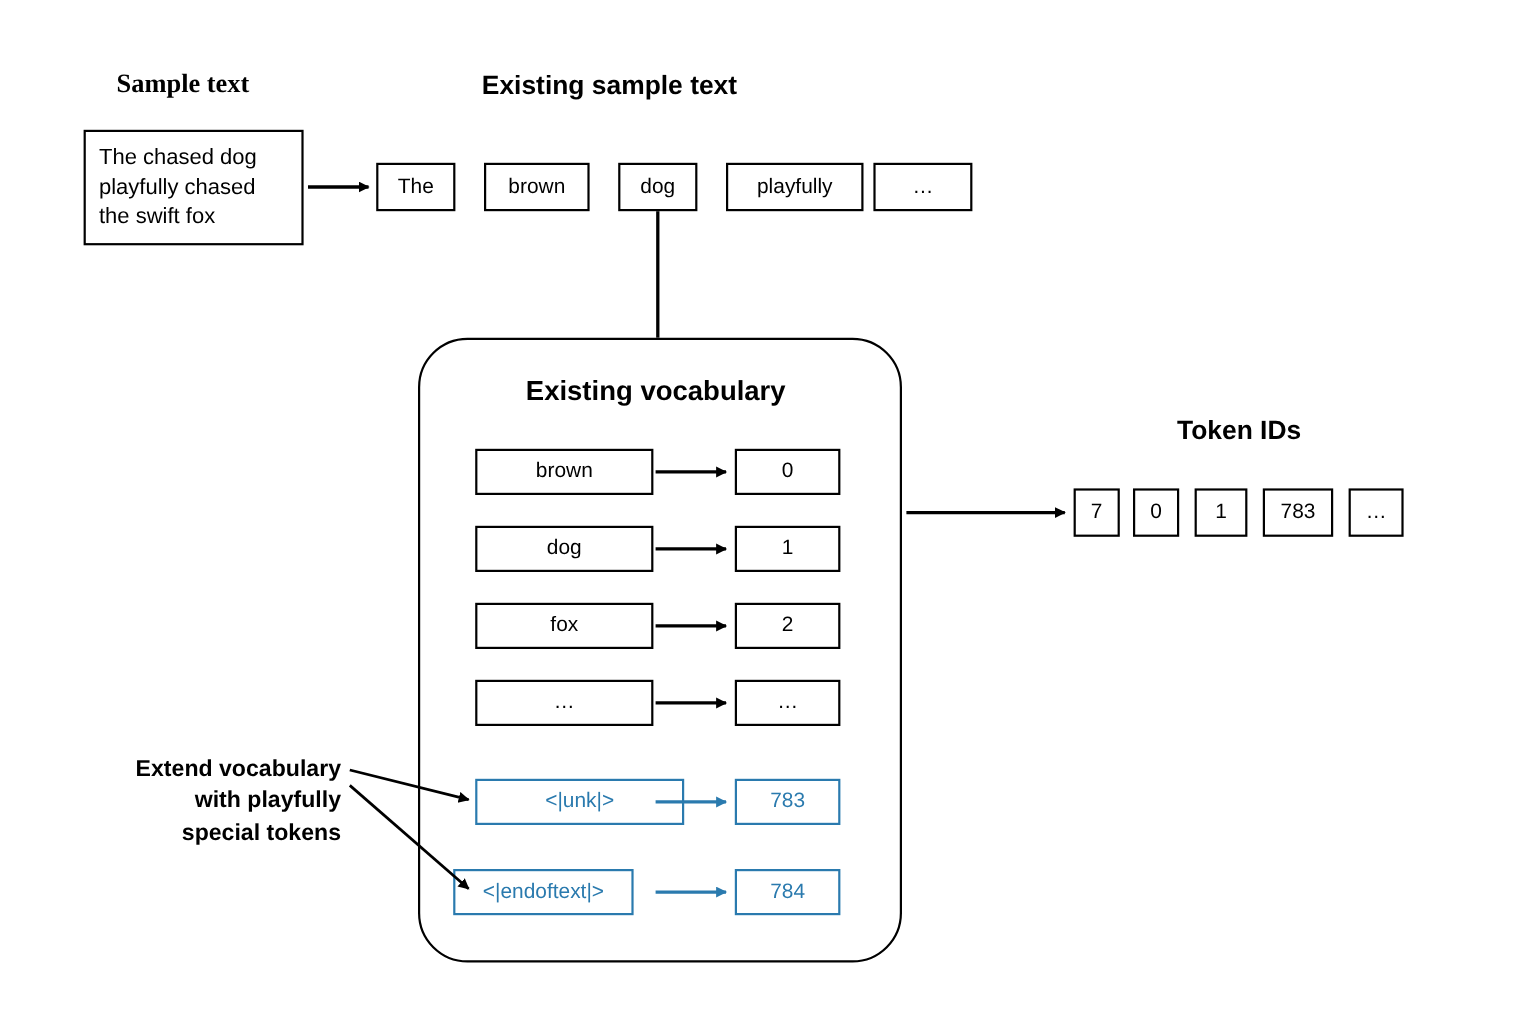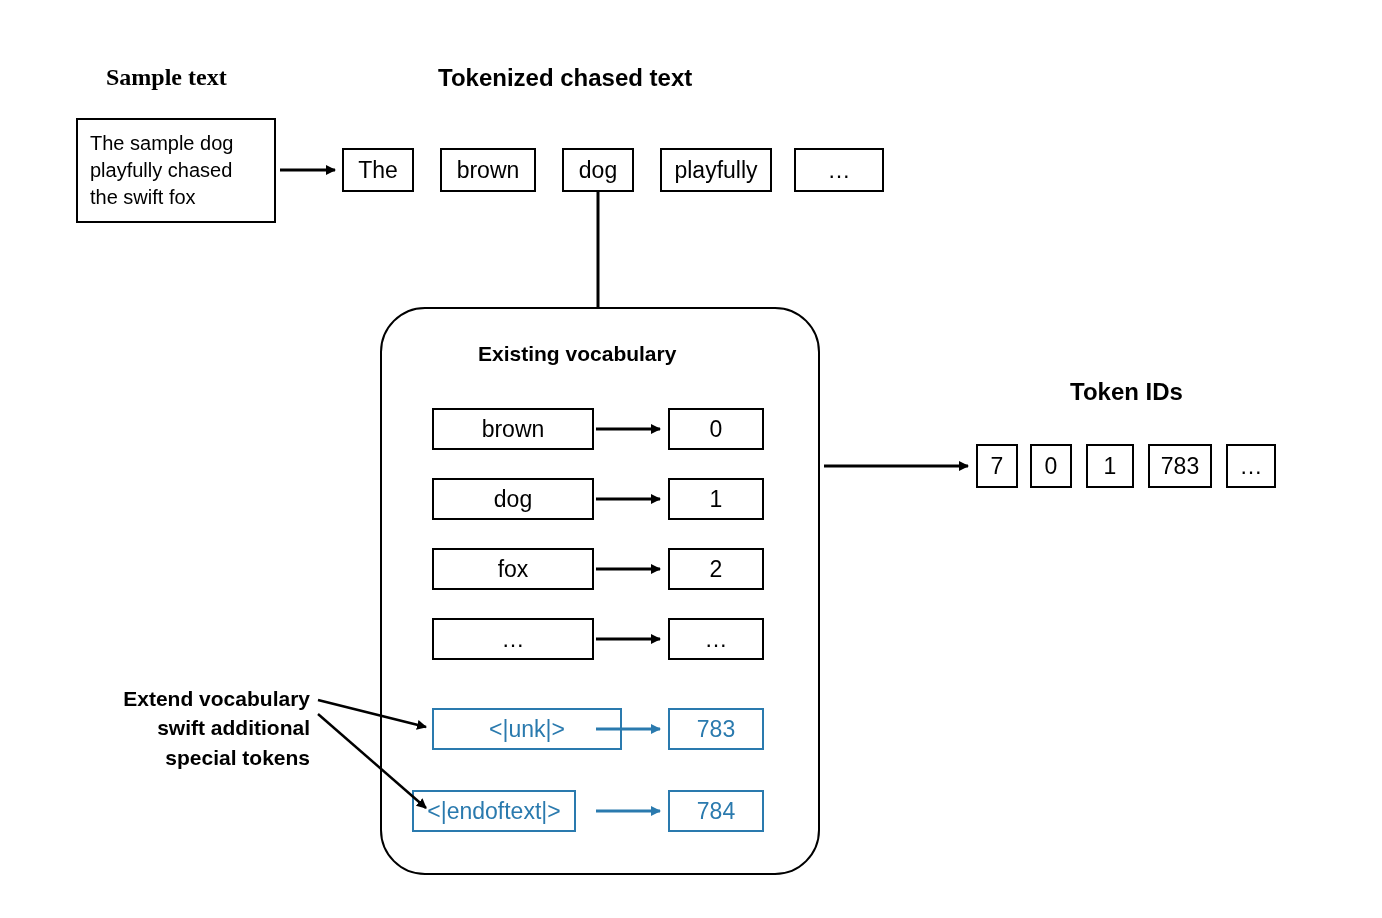--- a/index.html
+++ b/index.html
@@ -18,21 +18,21 @@
     font-size: 24px;
     color: #000;
   }
   .box {
     position: absolute;
     border: 2.5px solid #000;
     background: #fff;
     display: flex;
     align-items: center;
     justify-content: center;
-    font-size: 23px;
+    font-size: 19px;
     color: #000;
     padding: 6px 10px;
   }
   .box-blue {
     border-color: #2a7aae;
     color: #2a7aae;
   }
   .sample-box {
     position: absolute;
     border: 2.5px solid #000;
@@ -61,37 +61,37 @@
     left:0; top:0;
     width:1382px;
     height:918px;
     pointer-events:none;
   }
 </style>
 </head>
 <body>
 
 <div class="heading" style="left:106px; top:64px;font-family:Liberation Serif, serif;">Sample text</div>
-<div class="heading" style="left:438px; top:64px;">Tokenized chased text</div>
+<div class="heading" style="left:438px; top:64px;">Existing sample text</div>
 <div class="heading" style="left:1070px; top:378px;">Token IDs</div>
 
 <div class="sample-box" style="left:76px; top:118px; width:200px;">
-  <div>The sample dog</div>
+  <div>The chased dog</div>
   <div>playfully chased</div>
   <div>the swift fox</div>
 </div>
 
 <div class="box" style="left:342px; top:148px; width:72px; height:44px;">The</div>
 <div class="box" style="left:440px; top:148px; width:96px; height:44px;">brown</div>
 <div class="box" style="left:562px; top:148px; width:72px; height:44px;">dog</div>
-<div class="box" style="left:660px; top:148px; width:112px; height:44px;">playfully</div>
+<div class="box" style="left:660px; top:148px; width:125px; height:44px;">playfully</div>
 <div class="box" style="left:794px; top:148px; width:90px; height:44px;">…</div>
 
 <div class="rounded-panel" style="left:380px; top:307px; width:440px; height:568px;"></div>
-<div class="heading" style="left:478px; top:342px; font-size:21px;">Existing vocabulary</div>
+<div class="heading" style="left:478px; top:342px; font-size:25px;">Existing vocabulary</div>
 
 <div class="box" style="left:432px; top:408px; width:162px; height:42px;">brown</div>
 <div class="box" style="left:668px; top:408px; width:96px; height:42px;">0</div>
 
 <div class="box" style="left:432px; top:478px; width:162px; height:42px;">dog</div>
 <div class="box" style="left:668px; top:478px; width:96px; height:42px;">1</div>
 
 <div class="box" style="left:432px; top:548px; width:162px; height:42px;">fox</div>
 <div class="box" style="left:668px; top:548px; width:96px; height:42px;">2</div>
 
@@ -99,21 +99,21 @@
 <div class="box" style="left:668px; top:618px; width:96px; height:42px;">…</div>
 
 <div class="box box-blue" style="left:432px; top:708px; width:190px; height:42px;">&lt;|unk|&gt;</div>
 <div class="box box-blue" style="left:668px; top:708px; width:96px; height:42px;">783</div>
 
 <div class="box box-blue" style="left:412px; top:790px; width:164px; height:42px;">&lt;|endoftext|&gt;</div>
 <div class="box box-blue" style="left:668px; top:790px; width:96px; height:42px;">784</div>
 
 <div class="side-label" style="left:80px; top:648px; width:230px;margin-top:36px;">
   <div>Extend vocabulary</div>
-  <div>swift additional</div>
+  <div>with playfully</div>
   <div>special tokens</div>
 </div>
 
 <div class="box" style="left:976px; top:444px; width:42px; height:44px;">7</div>
 <div class="box" style="left:1030px; top:444px; width:42px; height:44px;">0</div>
 <div class="box" style="left:1086px; top:444px; width:48px; height:44px;">1</div>
 <div class="box" style="left:1148px; top:444px; width:64px; height:44px;">783</div>
 <div class="box" style="left:1226px; top:444px; width:50px; height:44px;">…</div>
 
 <svg class="overlay">

